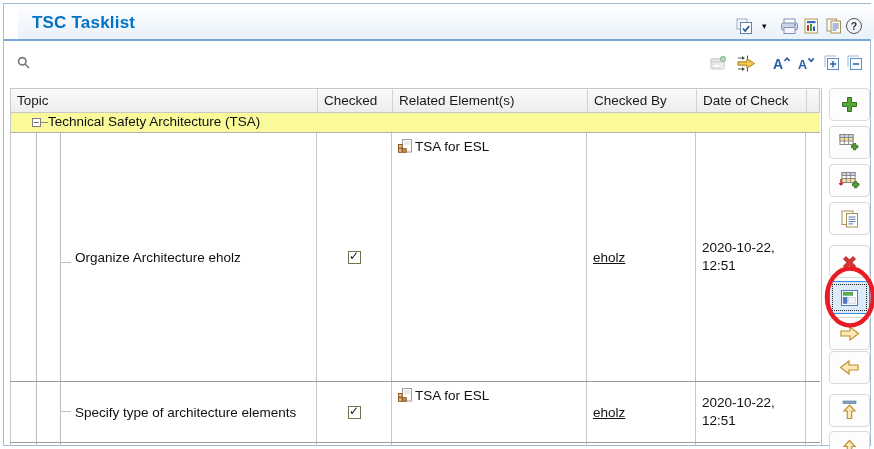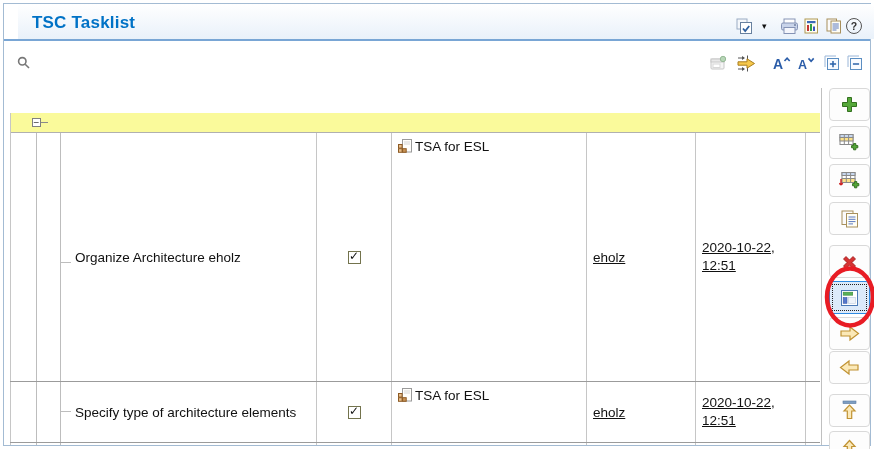--- a/index.html
+++ b/index.html
@@ -40,21 +40,21 @@
   .vline{position:absolute;top:133px;height:312px;width:1px;background:#c6c6c6;}
   .lborder{position:absolute;left:10px;top:113px;width:1px;height:332px;background:#c6c6c6;}
   .hsep{position:absolute;left:10px;width:810px;height:1px;background:#9b9b9b;}
   .tguide-v{position:absolute;top:133px;height:312px;width:1px;background:#bdbdbd;}
   .tguide-h{position:absolute;width:11px;height:1px;background:#bdbdbd;}
   
   .cell{position:absolute;box-sizing:border-box;font-size:13.5px;color:#111;}
   .c-topic{display:flex;align-items:center;line-height:19px;}
   .c-center{display:flex;align-items:center;justify-content:center;}
   .c-left{display:flex;align-items:center;padding-left:6px;text-decoration:underline;}
-  .c-date{display:flex;align-items:center;padding-left:6px;line-height:18px;text-decoration:underline;}
+  .c-date{display:flex;align-items:center;padding-left:6px;line-height:18px;}
   .c-rel{padding:6px 0 0 6px;display:flex;align-items:flex-start;gap:3px;}
   .cbox{width:13px;height:13px;box-sizing:border-box;border:1px solid #73734d;background:#fff;
         display:flex;align-items:center;justify-content:center;cursor:pointer;}
   .cbox span{font-size:12px;font-weight:bold;color:#111;line-height:11px;margin-top:-1px;}
   
   .divider{position:absolute;left:821px;top:88px;width:1px;height:357px;background:#c0c0c0;}
   .sbtn{position:absolute;left:829px;width:41px;height:33px;box-sizing:border-box;border:1px solid #d9d9d9;
         border-radius:4px;background:#fdfdfd;display:flex;align-items:center;justify-content:center;cursor:pointer;}
   .sbtn.focused{border:1px solid #2f8ae0;background:#dceafa;}
   .sbtn.focused::after{content:"";position:absolute;inset:2px;border:1px dotted #222;}
@@ -158,24 +158,33 @@
     </svg>
   </span>
   <span class="fic" style="left:847px;">
     <svg width="16" height="16" viewBox="0 0 16 16">
       <path d="M1,12 V1 H12" fill="none" stroke="#9ab6d8"></path>
       <rect x="3.5" y="3.5" width="11" height="11" fill="#f8fbff" stroke="#5b8ec2"></rect>
       <line x1="5.9" y1="9" x2="12.1" y2="9" stroke="#2a62a8" stroke-width="1.5"></line>
     </svg>
   </span>
 
+  <div class="thead">
+    <div class="th" style="width:307px;">Topic</div>
+    <div class="th" style="width:75px;">Checked</div>
+    <div class="th" style="width:195px;">Related Element(s)</div>
+    <div class="th" style="width:109px;">Checked By</div>
+    <div class="th" style="width:110px;">Date of Check</div>
+    <div class="th" style="flex:1;"></div>
+  </div>
 
   <div class="group-row">
     <span class="expander">−</span>
     <span class="ydash"></span>
+    <span class="group-label">Technical Safety Architecture (TSA)</span>
   </div>
 
   <div class="lborder"></div>
   <div class="vline" style="left:316px;"></div>
   <div class="vline" style="left:391px;"></div>
   <div class="vline" style="left:586px;"></div>
   <div class="vline" style="left:695px;"></div>
   <div class="vline" style="left:805px;"></div>
   <div class="tguide-v" style="left:36px;"></div>
   <div class="tguide-v" style="left:60px;"></div>

